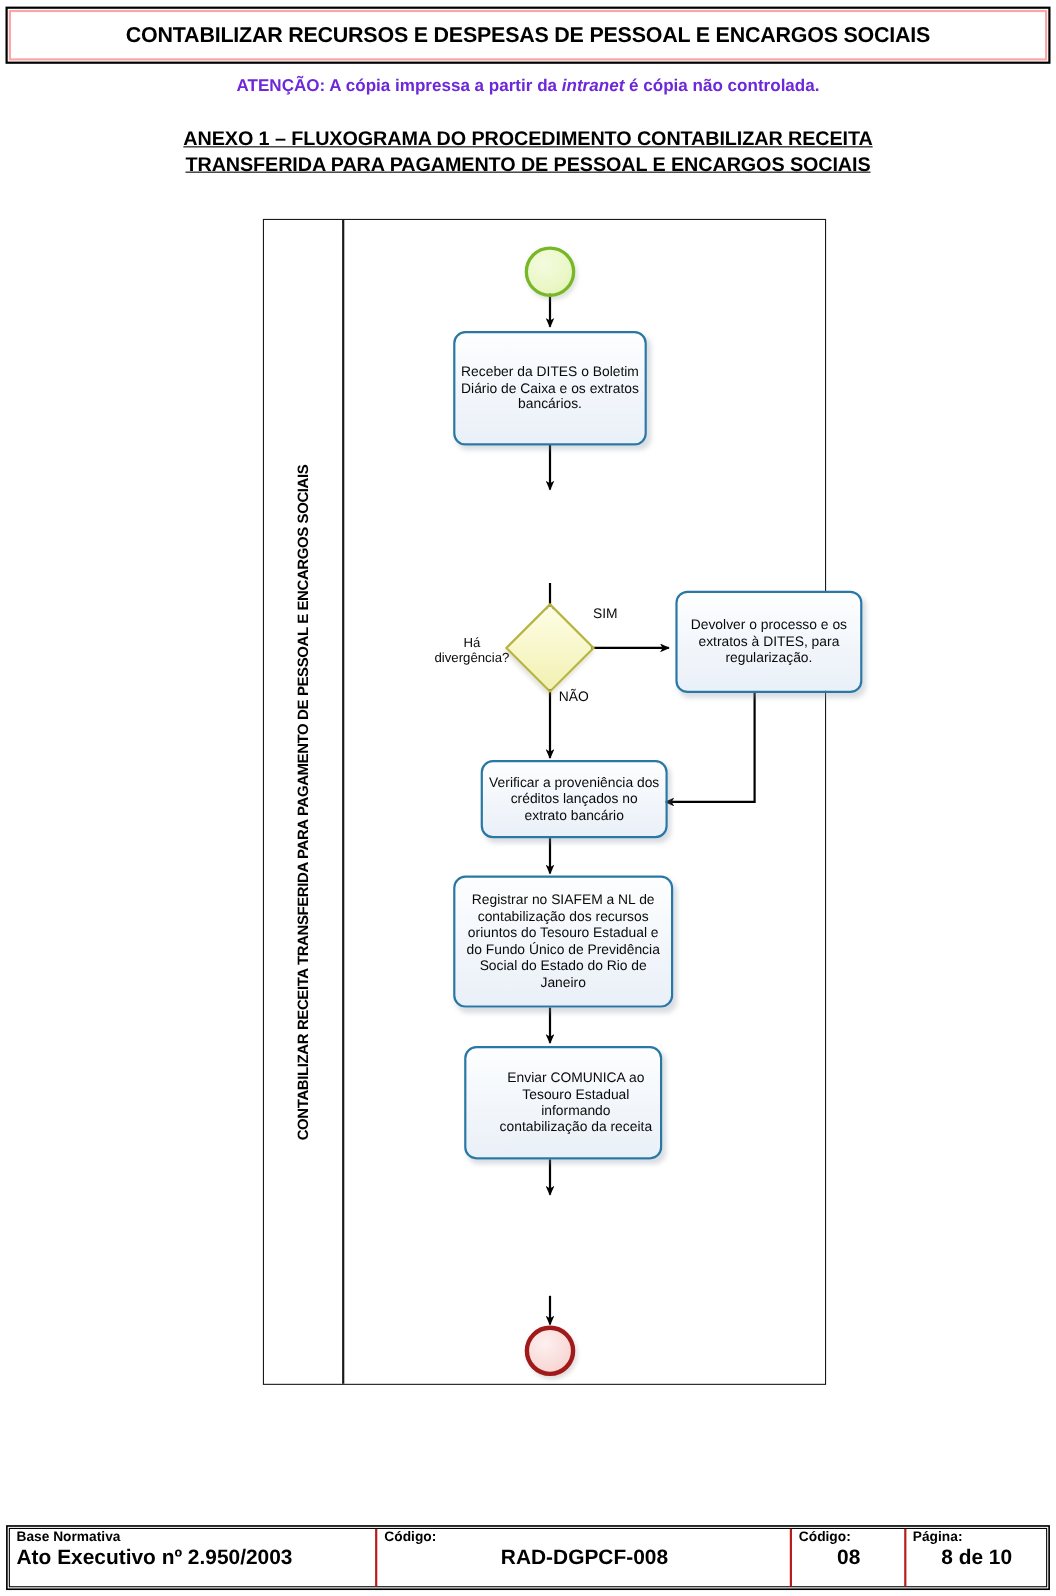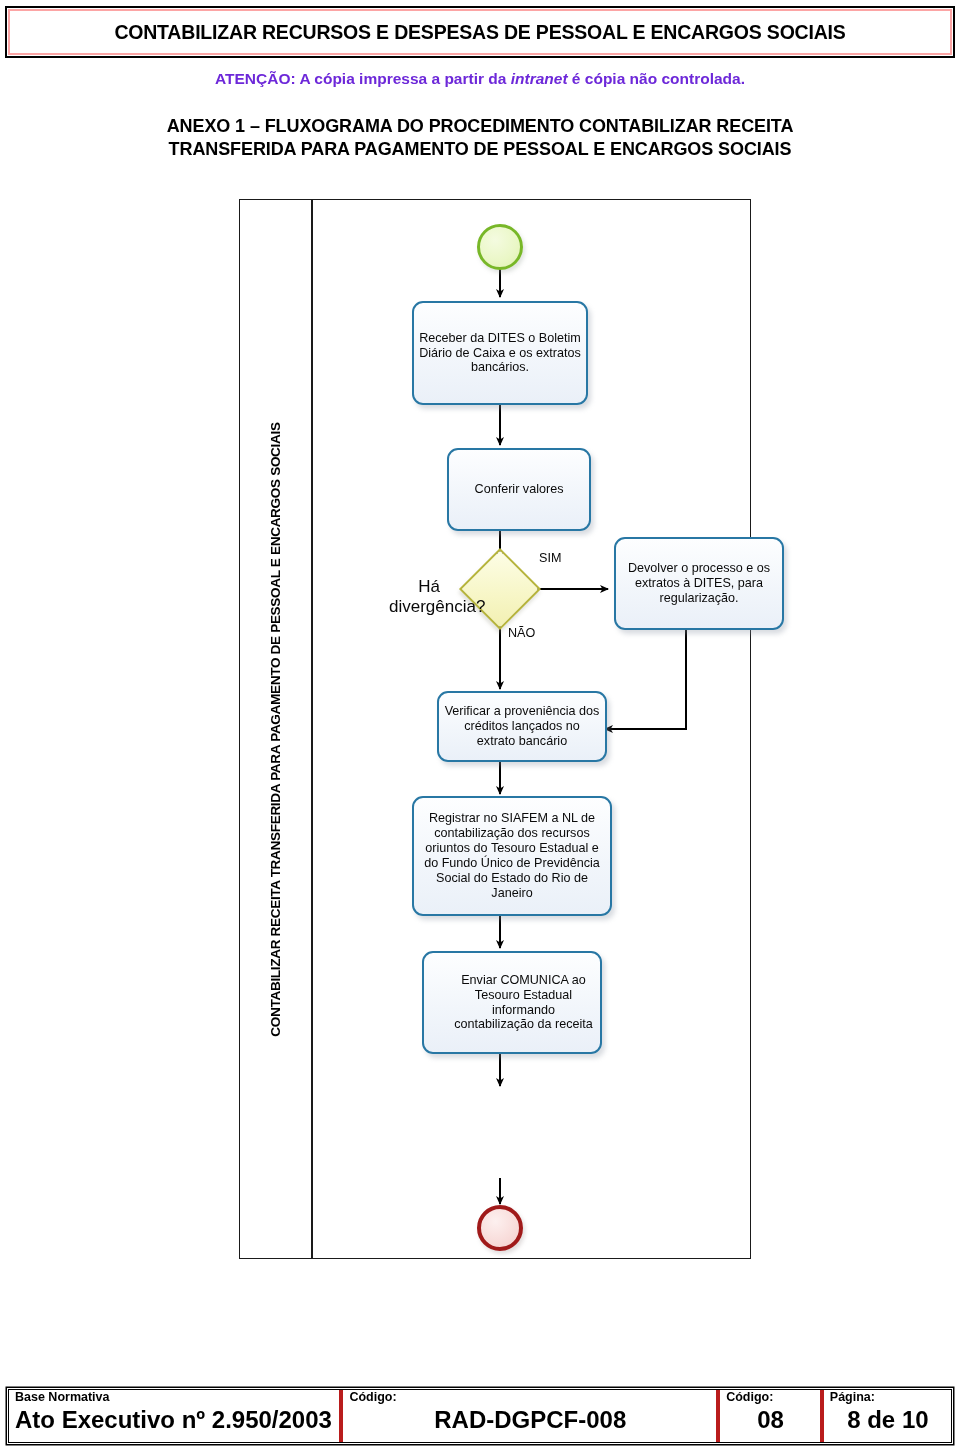--- a/index.html
+++ b/index.html
@@ -56,20 +56,21 @@
   #annex-title {
     position: absolute;
     left: 60px;
     top: 115px;
     width: 840px;
     text-align: center;
     font-size: 18px;
     font-weight: bold;
     line-height: 1.3;
     letter-spacing: -0.1px;
+    text-decoration: underline;
   }
 
   
   #flowchart-frame {
     position: absolute;
     left: 239px;
     top: 199px;
     width: 512px;
     height: 1060px;
     border: 1.6px solid #1a1a1a;
@@ -158,21 +159,21 @@
   }
 
   .edge-label {
     position: absolute;
     font-size: 12.6px;
     color: #0a0a0a;
     white-space: nowrap;
   }
   .side-label {
     position: absolute;
-    font-size: 17px;
+    font-size: 12px;
     color: #0a0a0a;
     text-align: center;
     line-height: 1.2;
   }
 
   #connectors {
     position: absolute;
     left: 0; top: 0;
     width: 441px;
     height: 1060px;
@@ -187,35 +188,35 @@
     width: 944px;
     height: 54px;
     border: 1px solid #000000;
     box-shadow: 0 0 0 1px #ffffff, 0 0 0 2.5px #000000;
     box-sizing: border-box;
     display: flex;
     background: #ffffff;
   }
   .fcell {
     box-sizing: border-box;
-    border-right: 4px solid #b91c1c;
+    border-right: 2px solid #b91c1c;
     padding: 1px 5px 2px 6px;
     display: flex;
     flex-direction: column;
     justify-content: flex-start;
   }
   .fcell:last-child { border-right: none; }
   .fcell .flabel {
     font-size: 12.5px;
     font-weight: bold;
     line-height: 1.1;
     text-align: left;
   }
   .fcell .fvalue {
-    font-size: 24px;
+    font-size: 19px;
     font-weight: bold;
     line-height: 1.15;
     margin-top: 1px;
   }
   #fcell-base { width: 35.5%; }
   #fcell-base .fvalue { text-align: left; }
   #fcell-codigo { width: 40%; }
   #fcell-codigo .fvalue { text-align: center; }
   #fcell-revisao { width: 11%; }
   #fcell-revisao .fvalue { text-align: center; }
@@ -274,23 +275,20 @@
         <line x1="189" y1="978" x2="189" y2="1004" marker-end="url(#arrowhead)"></line>
       </g>
     </svg>
 
     <div class="node terminator" id="start-node" style="left:166px; top:24px; width:46px; height:46px;"></div>
 
     <div class="node proc" id="node-receber" style="left:101px; top:101px; width:176px; height:104px;">
       <span class="txt">Receber da DITES o Boletim Diário de Caixa e os extratos bancários.</span>
     </div>
 
-    <div class="node proc" id="node-conferir" style="left:136px; top:248px; width:144px; height:83px;">
-      <span class="txt">Conferir valores</span>
-    </div>
 
     <div class="node" id="decision-node" style="left:160px; top:360px;"></div>
     <div class="side-label" id="decision-question" style="left:78px; top:377px; width:80px;">Há divergência?</div>
     <div class="edge-label" id="label-sim" style="left:228px; top:351px;text-align:center;">SIM</div>
     <div class="edge-label" id="label-nao" style="left:197px; top:426px;">NÃO</div>
 
     <div class="node proc" id="node-devolver" style="left:303px; top:337px; width:170px; height:93px;">
       <span class="txt">Devolver o processo e os extratos à DITES, para regularização.</span>
     </div>
 

